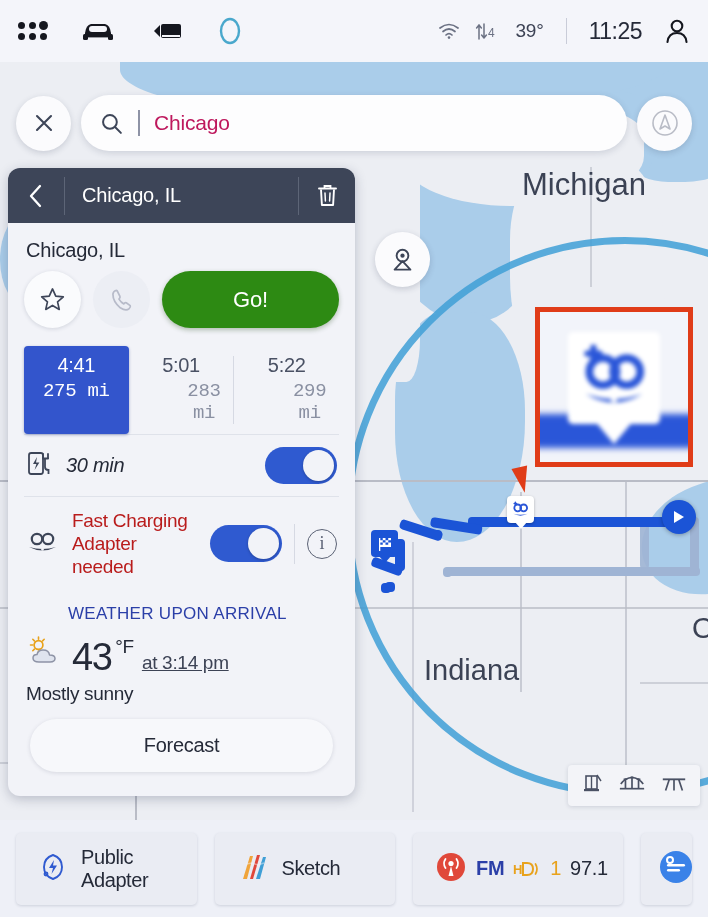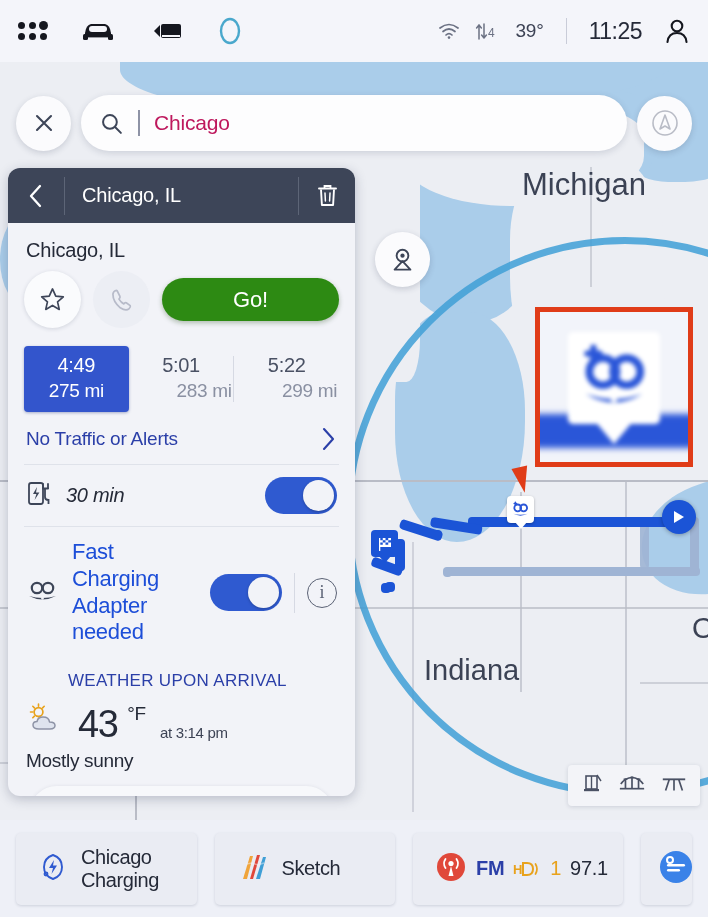--- a/index.html
+++ b/index.html
@@ -164,37 +164,37 @@
     font-size: 20px; color: #252a38; padding: 16px 0 9px 2px; letter-spacing: -0.2px;
   }
   .action-row { display: flex; align-items: center; gap: 12px; }
   .act-circ {
     width: 57px; height: 57px; border-radius: 50%; background: #fafbfd;
     display:flex; align-items:center; justify-content:center;
     box-shadow: 0 1px 4px rgba(40,50,80,.16); flex: 0 0 auto;
   }
   .act-circ.dim { background: #eceef4; box-shadow: none; }
   .go-btn {
-    flex: 1 1 auto; height: 43px; border-radius: 29px; background: #2d8a13;
+    flex: 1 1 auto; height: 57px; border-radius: 29px; background: #2d8a13;
     display:flex; align-items:center; justify-content:center;
     color: #fff; font-size: 22px; letter-spacing: -0.2px;
     box-shadow: 0 2px 5px rgba(20,60,10,.3);
   }
 
   .routes { display: flex; margin-top: 18px; align-items: stretch; }
   .route-opt {
     flex: 1 1 0; text-align: center; padding: 8px 0 10px;
     display:flex; flex-direction: column; gap: 3px; position: relative;
   }
   .route-opt.sel {
     background: #3355cc; border-radius: 4px; color: #fff;
     box-shadow: 0 1px 3px rgba(20,40,120,.35);
   }
   .route-opt .r-time { font-size: 20px; letter-spacing: -0.3px; }
-  .route-opt .r-dist { font-size: 19px; letter-spacing: -0.3px; }
+  .route-opt .r-dist { font-size: 19px; letter-spacing: -0.3px; font-family: Liberation Mono, monospace; }
   .route-opt:not(.sel) .r-time { color: #4a5164; }
   .route-opt:not(.sel) .r-dist { color: #8a90a2; margin-left: 46px; }
   .route-sep { width: 1px; background: #d6d9e3; margin: 10px 0; }
 
   .traffic-row {
     display: flex; align-items: center; justify-content: space-between;
     padding: 14px 2px 12px 2px;
   }
   .traffic-text { font-size: 19px; color: #2b3fa8; letter-spacing: -0.2px; }
 
@@ -211,41 +211,41 @@
   .toggle {
     width: 72px; height: 37px; border-radius: 19px; background: #2f5ad0;
     position: relative; flex: 0 0 auto;
   }
   .toggle .knob {
     position: absolute; top: 3px; right: 3px; width: 31px; height: 31px;
     border-radius: 50%; background: #f2f3f8;
     box-shadow: 0 1px 3px rgba(0,0,0,.25);
   }
   .fc-label { flex: 1 1 auto; line-height: 1.22; }
-  .fc-label div { font-size: 22px; color: #1d4ed8; letter-spacing: -0.3px; }
+  .fc-label div { font-size: 19px; color: #b91c1c; letter-spacing: -0.3px; }
   .vsep { width: 1px; height: 40px; background: #d6d9e3; }
   .info-i {
     width: 30px; height: 30px; border-radius: 50%; border: 1.7px solid #5b6275;
     display:flex; align-items:center; justify-content:center;
     color:#5b6275; font-size: 18px; font-family: "Liberation Serif", serif;
     flex: 0 0 auto;
   }
 
   .sec-head {
     display: flex; align-items: center; gap: 10px; padding: 13px 2px 2px 2px;
   }
   .sec-head span {
     font-size: 17px; color: #2b3fa8; letter-spacing: 0.3px; white-space: nowrap; margin-left: 42px;
   }
   .sec-head .rule { flex: 1 1 auto; height: 1px; background: #cfd4e2; }
 
-  .wx-row { display: flex; align-items: flex-end; gap: 14px; padding: 8px 2px 0 2px; }
+  .wx-row { display: flex; align-items: flex-end; gap: 8px; padding: 8px 2px 0 2px; }
   .wx-temp { font-size: 38px; color: #252a38; letter-spacing: -1.5px; line-height: 1; }
   .wx-unit { font-size: 19px; color: #252a38; vertical-align: super; letter-spacing: -0.3px; }
-  .wx-at { font-size: 15px; color: #3d4355; letter-spacing: -0.3px; padding-bottom: 2px; }
+  .wx-at { font-size: 19px; color: #3d4355; letter-spacing: -0.3px; padding-bottom: 2px; text-decoration: underline; }
   .wx-desc { font-size: 19px; color: #252a38; padding: 7px 2px 0 2px; letter-spacing: -0.3px; }
 
   .forecast-btn {
     margin: 14px 6px 0 6px; height: 53px; border-radius: 27px; background: #f7f8fb;
     display:flex; align-items:center; justify-content:center;
     font-size: 20px; color: #252a38; letter-spacing: -0.3px;
     box-shadow: 0 1px 4px rgba(40,50,80,.14);
   }
 
   
@@ -530,40 +530,34 @@
         <div class="act-circ dim">
           <svg width="26" height="26" viewBox="0 0 24 24">
             <path d="M6.4 3.2 Q4 3.8 3.6 6.5 Q3.6 13.6 10.4 19.2 Q15.6 22.5 18.4 20.2 Q20.3 18.6 19.6 17.2 L15.9 14.6 Q14.6 14.1 13.6 15.6 Q11.2 14.4 9.2 11.2 Q10.6 9.8 10.1 8.7 L7.7 3.8 Q7.2 3.1 6.4 3.2 Z" fill="none" stroke="#b7bbc9" stroke-width="1.6" stroke-linejoin="round"></path>
           </svg>
         </div>
         <div class="go-btn">Go!</div>
       </div>
 
       <div class="routes">
         <div class="route-opt sel">
-          <span class="r-time">4:49</span>
+          <span class="r-time">4:41</span>
           <span class="r-dist">275 mi</span>
         </div>
         <div class="route-opt">
           <span class="r-time">5:01</span>
           <span class="r-dist">283 mi</span>
         </div>
         <div class="route-sep"></div>
         <div class="route-opt">
           <span class="r-time">5:22</span>
           <span class="r-dist">299 mi</span>
         </div>
       </div>
 
-      <div class="traffic-row">
-        <span class="traffic-text">No Traffic or Alerts</span>
-        <svg width="17" height="26" viewBox="0 0 17 26">
-          <path d="M4 3 L13 13 L4 23" fill="none" stroke="#2b3fa8" stroke-width="2.1" stroke-linecap="round" stroke-linejoin="round"></path>
-        </svg>
-      </div>
 
       <div class="sec">
         <div class="charge-lines">
           <div class="charge-line">
             <span>
               <svg width="30" height="28" viewBox="0 0 30 28">
                 <rect x="3" y="3" width="14" height="21" rx="2.2" fill="none" stroke="#3d4558" stroke-width="1.8"></rect>
                 <path d="M11 7 L7 14 L10.4 14 L8.6 20 L13.4 12.6 L10 12.6 Z" fill="#3d4558"></path>
                 <path d="M19 8 L19 17 Q19 20 22.5 20 L22.5 24" fill="none" stroke="#3d4558" stroke-width="1.8"></path>
                 <path d="M17 4 L17 8 M22 4 L22 8" stroke="#3d4558" stroke-width="1.8" stroke-linecap="round"></path>
@@ -625,21 +619,21 @@
   <div class="taskbar">
 
     <div class="task-tile tile-1">
       <span>
         <svg width="30" height="30" viewBox="0 0 30 30">
           <path d="M15 3 Q24 6 24 15 Q24 24 15 27 Q6 24 6 15 Q6 6 15 3 Z" fill="none" stroke="#2f5ad0" stroke-width="1.9" stroke-linejoin="round"></path>
           <path d="M16 8 L11 16 L15 16 L13.5 22 L19 13.6 L15 13.6 Z" fill="#2f5ad0"></path>
           <circle cx="8" cy="22" r="1.7" fill="none" stroke="#2f5ad0" stroke-width="1.5"></circle>
         </svg>
       </span>
-      <span class="task-label">Chicago Charging</span>
+      <span class="task-label">Public Adapter</span>
     </div>
 
     <div class="task-tile tile-2">
       <span>
         <svg width="32" height="30" viewBox="0 0 32 30">
           <path d="M6 27 L13 4 L16 4 L10 27 Z" fill="#f0a43a"></path>
           <path d="M13 27 L20 3 L23 3 L16 27 Z" fill="#e0483a"></path>
           <path d="M19 27 L26 5 L29 5 L23 27 Z" fill="#3f9fd6"></path>
           <path d="M9 12 L15 11 L21 13 L27 11" fill="none" stroke="#f2f3f8" stroke-width="1.5" opacity=".45"></path>
         </svg>

